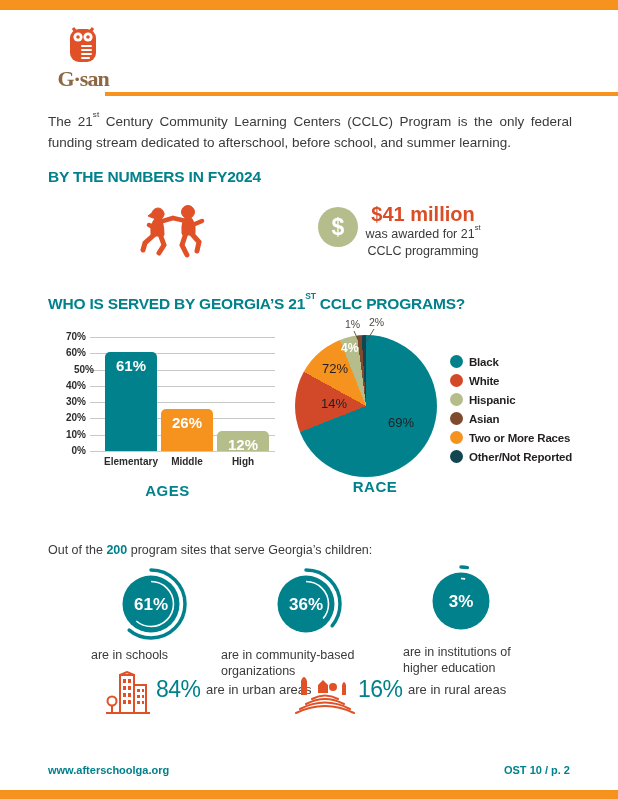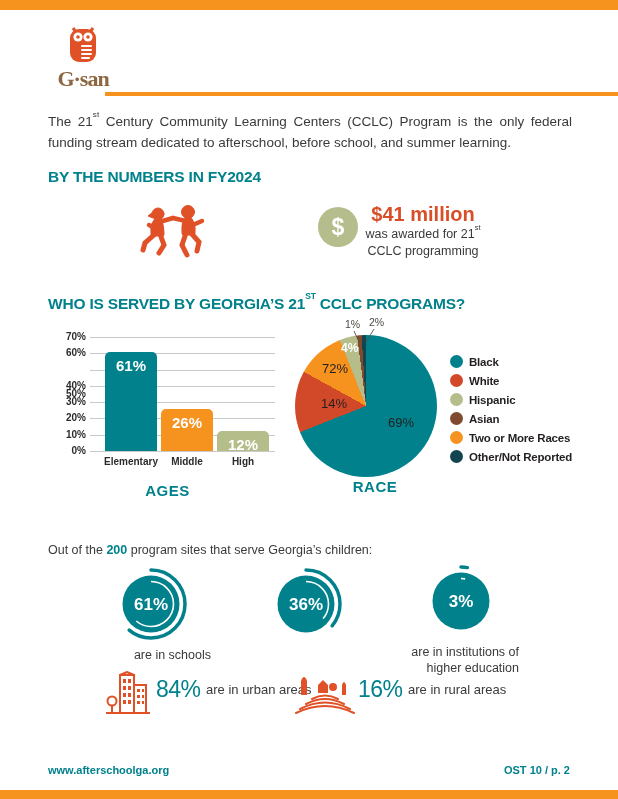--- a/index.html
+++ b/index.html
@@ -45,21 +45,21 @@
   .pie-label.light { color:#fff; font-size:12px; font-weight:bold; }
   .legend { left:450px; top:349px; width:160px; }
   .legend-item { display:flex; align-items:flex-end; height:19px; }
   .legend-dot { width:13px; height:13px; border-radius:50%; margin-right:6px; flex:none; }
   .legend-label { font-size:11.5px; font-weight:bold; color:#231F20; letter-spacing:-0.2px; white-space:nowrap; }
 
   .subtext { left:48px; top:543px; font-size:12.5px; color:#3A3A3A; }
   .subtext b { color:#00818C; }
 
   .donut { width:76px; height:76px; }
-  .donut-caption { font-size:12.5px; color:#3A3A3A; text-align:right; line-height:1.3; }
+  .donut-caption { font-size:12.5px; color:#3A3A3A; text-align:left; line-height:1.3; }
 
   .area-value { font-size:23px; color:#00818C; letter-spacing:-0.5px; }
   .area-caption { font-size:13px; color:#3A3A3A; }
 
   .footer-text { font-size:11px; font-weight:bold; color:#00818C; }
   a.footer-text { text-decoration:none; }
 </style>
 </head>
 <body>
 
@@ -123,21 +123,21 @@
       <div class="ytick" style="left: 0px; top: 113px;">0%</div>
       <div class="gridline" style="left: 30px; top: 102.714px; width: 185px;"></div>
       <div class="ytick" style="left: 0px; top: 96.7143px;">10%</div>
       <div class="gridline" style="left: 30px; top: 86.4286px; width: 185px;"></div>
       <div class="ytick" style="left: 0px; top: 80.4286px;">20%</div>
       <div class="gridline" style="left: 30px; top: 70.1429px; width: 185px;"></div>
       <div class="ytick" style="left: 0px; top: 64.1429px;">30%</div>
       <div class="gridline" style="left: 30px; top: 53.8571px; width: 185px;"></div>
       <div class="ytick" style="left: 0px; top: 47.8571px;">40%</div>
       <div class="gridline" style="left: 30px; top: 37.5714px; width: 185px;"></div>
-      <div class="ytick" style="left: 0px; top: 31.5714px; margin-top: 24px;">50%</div>
+      <div class="ytick" style="left: 8px; top: 31.5714px;">50%</div>
       <div class="gridline" style="left: 30px; top: 21.2857px; width: 185px;"></div>
       <div class="ytick" style="left: 0px; top: 15.2857px;">60%</div>
       <div class="gridline" style="left: 30px; top: 5px; width: 185px;"></div>
       <div class="ytick" style="left: 0px; top: -1px;">70%</div>
       <div class="bar" style="left: 45px; top: 19.6571px; width: 52px; height: 99.3429px; background: rgb(0, 129, 140);"></div>
       <div class="bar-label" style="left: 45px; top: 24.6571px; width: 52px;">61%</div>
       <div class="cat-label" style="left: 31px; top: 124px; width: 80px;">Elementary</div>
       <div class="bar" style="left: 101px; top: 76.6571px; width: 52px; height: 42.3429px; background: rgb(246, 146, 30);"></div>
       <div class="bar-label" style="left: 101px; top: 81.6571px; width: 52px;">26%</div>
       <div class="cat-label" style="left: 87px; top: 124px; width: 80px;">Middle</div>
@@ -201,20 +201,21 @@
         <circle cx="38" cy="38" r="22.5" fill="none" stroke="#fff" stroke-width="1.6" stroke-dasharray="50.893800988154645 141.3716694115407" transform="rotate(-90 38 38)"></circle>
         <text x="38" y="44" text-anchor="middle" fill="#fff" font-size="17" font-weight="bold">36%</text>
       </svg></div>
   <div class="abs donut" style="left:423px; top:563px;"><svg width="76" height="76">
         <circle cx="38" cy="38" r="34" fill="none" stroke="#00818C" stroke-width="3.5" stroke-linecap="round" stroke-dasharray="6.408849013323178 213.62830044410595" transform="rotate(-90 38 38)"></circle>
         <circle cx="38" cy="38" r="28.5" fill="#00818C"></circle>
         <circle cx="38" cy="38" r="22.5" fill="none" stroke="#fff" stroke-width="1.6" stroke-dasharray="4.241150082346221 141.3716694115407" transform="rotate(-90 38 38)"></circle>
         <text x="38" y="44" text-anchor="middle" fill="#fff" font-size="17" font-weight="bold">3%</text>
       </svg></div>
   <div class="abs donut-caption" style="left:91px; top:647px; width:120px;">are in schools</div>
+  <div class="abs donut-caption" style="left:221px; top:647px; width:170px;">are in community-based organizations</div>
   <div class="abs donut-caption" style="left:403px; top:644px; width:116px;">are in institutions of higher education</div>
 
   <svg class="abs" style="left:104px; top:671px;" width="48" height="46" viewBox="0 0 48 46">
     <g stroke="#E05127" fill="none" stroke-width="2">
       <rect x="16" y="4" width="14" height="38"></rect>
       <rect x="30" y="14" width="12" height="28"></rect>
       <path d="M16 4 L23 1 L30 4"></path>
       <circle cx="8" cy="30" r="4.5"></circle>
       <path d="M8 34 L8 42"></path>
       <path d="M2 42 L46 42"></path>

